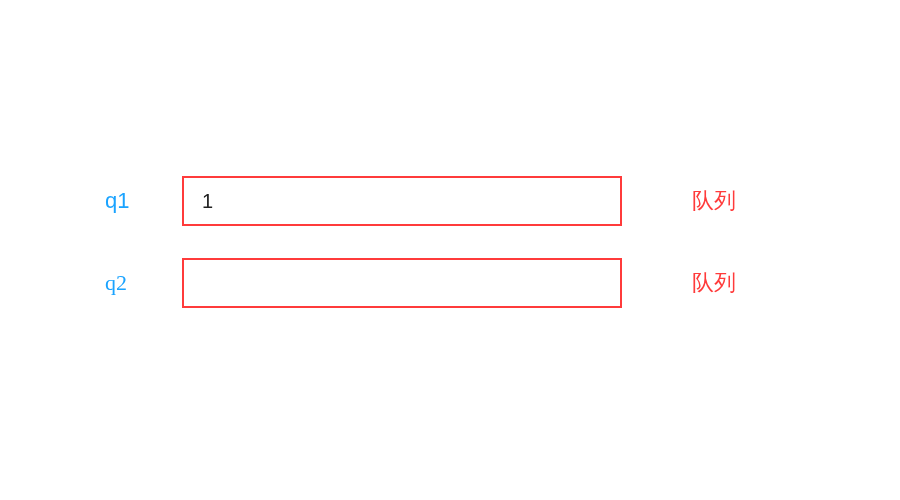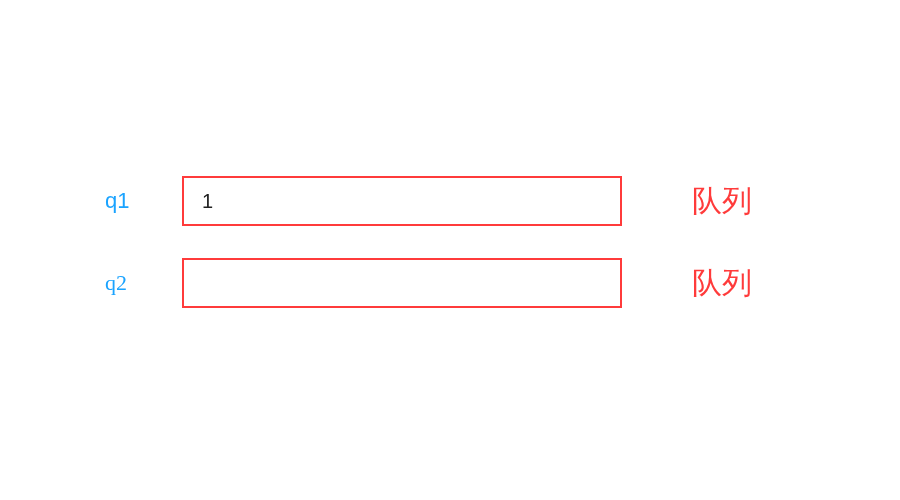--- a/index.html
+++ b/index.html
@@ -36,21 +36,21 @@
       display: flex;
       align-items: center;
       padding-left: 18px;
       font-size: 20px;
       color: #222;
     }
     .queue-type {
       position: absolute;
       left: 692px;
       color: #ff3b3b;
-      font-size: 30px;
+      font-size: 22px;
       font-weight: 400;
     }
   </style>
 </head>
 <body>
 
 <div class="queue-row row-1">
   <span class="queue-label">q1</span>
   <div class="queue-box">
     <span>1</span>

